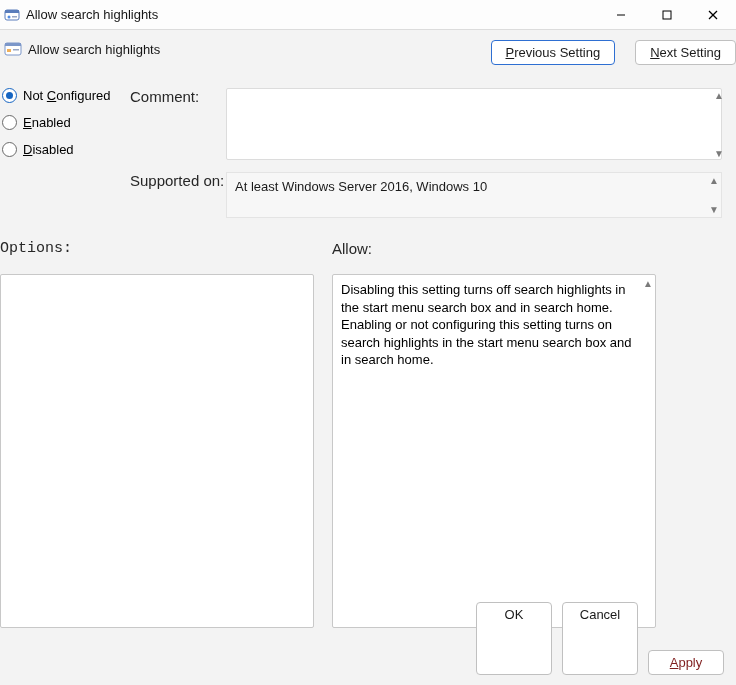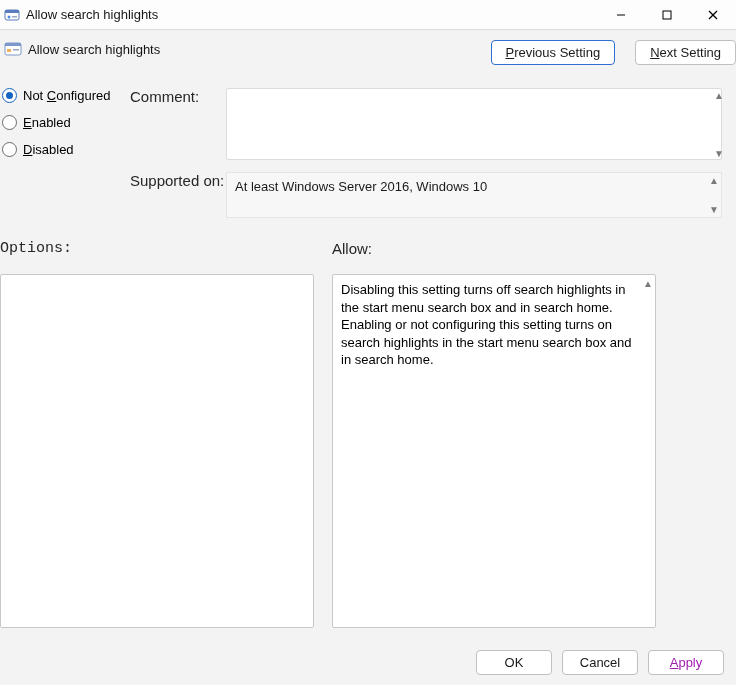--- a/index.html
+++ b/index.html
@@ -109,21 +109,21 @@
     position:absolute; left:332px; top:274px; width:324px; height:354px;
     background:#ffffff; border:1px solid #c8c8c8; border-radius:2px;
     padding:6px 18px 6px 8px; line-height:1.35;
   }
 
   
   .footer {
     position:absolute; right:12px; bottom:10px; display:flex; gap:10px;
   }
   .footer .btn { width:76px; text-align:center; }
-  .btn.disabled { color:#a21caf; }
+  .btn.disabled { color:#7f1d1d;margin-top:48px; }
 </style>
 </head>
 <body>
 
 <div class="titlebar">
   <span class="t-icon">
     <svg viewBox="0 0 16 16" width="16" height="16">
       <rect x="1" y="3" width="14" height="10" rx="2" fill="#fff" stroke="#5a7dbb" stroke-width="1"></rect>
       <rect x="1" y="3" width="14" height="3" fill="#5a7dbb"></rect>
       <circle cx="5" cy="10" r="1.5" fill="#4f8ae2"></circle>

